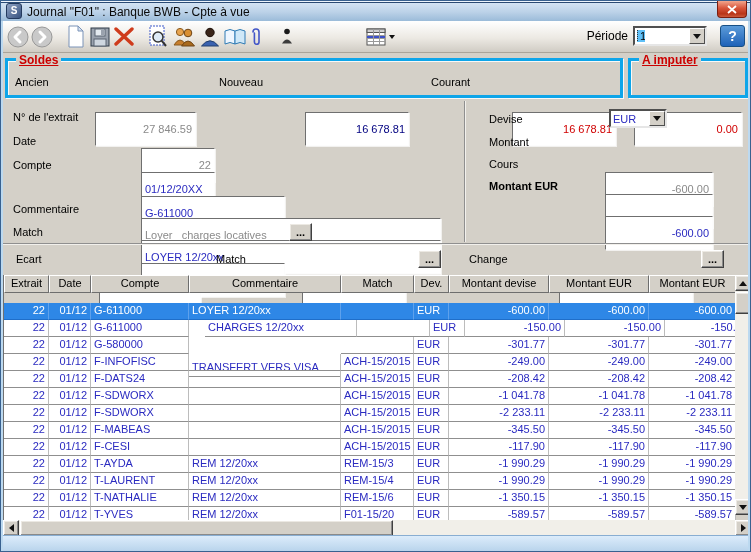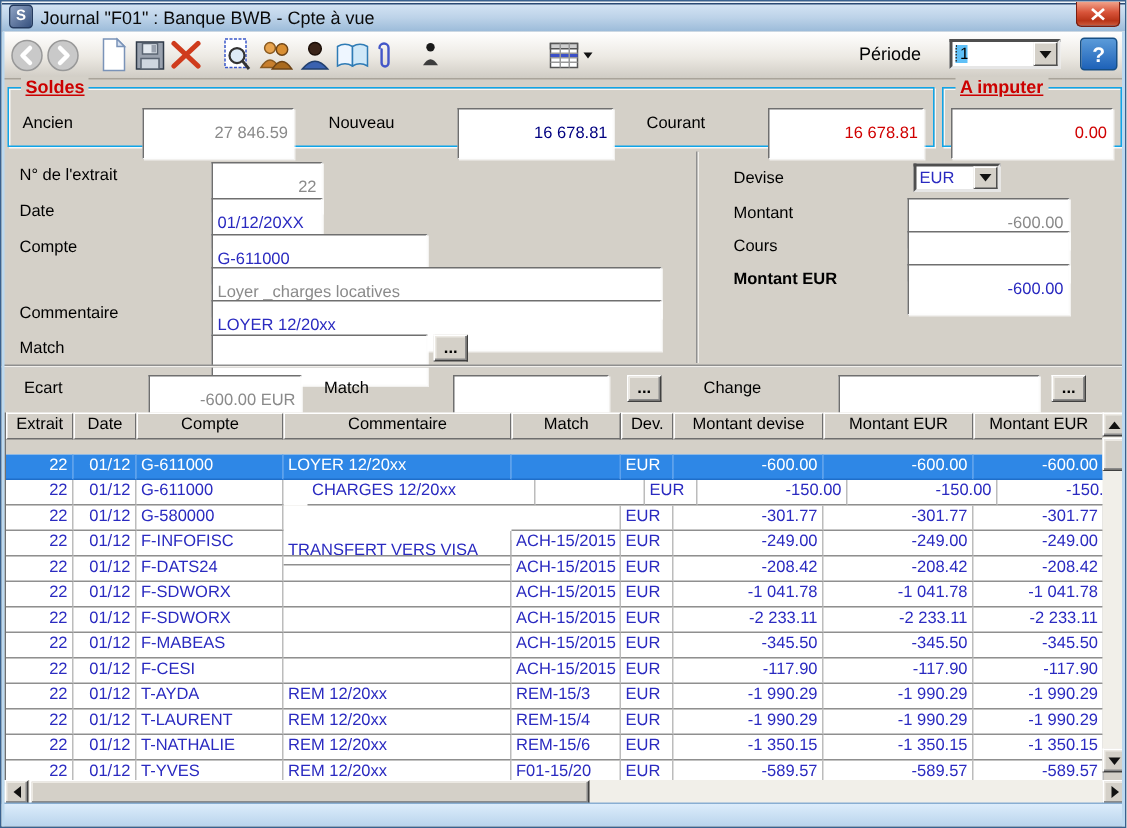--- a/index.html
+++ b/index.html
@@ -21,39 +21,39 @@
     border:1px solid #7a1e10;border-top:none;border-radius:0 0 4px 4px;
     display:flex;align-items:center;justify-content:center;box-sizing:border-box;z-index:70;}
 
   
   .toolbar{position:absolute;left:1px;top:20px;width:749px;height:32px;
     background:linear-gradient(#ffffff,#ece9e3 55%,#d0ccc4);border-bottom:1px solid #a9a49a;
     display:flex;align-items:center;padding-left:4px;box-sizing:border-box;}
   .tbtn{width:24px;height:28px;display:flex;align-items:center;justify-content:center;flex:0 0 auto;}
   .caret-btn{width:12px;height:26px;display:flex;align-items:center;justify-content:center;flex:0 0 auto;}
   .period-wrap{position:absolute;right:44px;top:5px;display:flex;align-items:center;}
-  .period-label{font-size:12px;color:#000;margin-right:19px;}
+  .period-label{font-size:12px;color:#000;margin-right:5px;}
   .combo{box-sizing:border-box;height:20px;background:#fff;border:2px solid;border-color:#4f4f4f #e6e6e6 #e6e6e6 #4f4f4f;display:flex;align-items:center;}
   .combo-text{flex:1;font-size:11px;padding:0 2px;overflow:hidden;white-space:nowrap;}
   .combo-sel{background:#5fc0f7;border:1px dotted #333;color:#000;padding:0 2px;}
   .combo-arrow{width:16px;align-self:stretch;background:#d4d0c8;border:1px solid;border-color:#fff #4f4f4f #4f4f4f #fff;display:flex;align-items:center;justify-content:center;box-sizing:border-box;}
   .help-btn{position:absolute;right:6px;top:4px;width:25px;height:22px;border-radius:3px;
     background:linear-gradient(#5b9bd9,#1e62b8);border:1px solid #174f85;color:#fff;font-weight:bold;font-size:14px;
     display:flex;align-items:center;justify-content:center;box-sizing:border-box;}
 
   
-  .groupbox{position:absolute;border:1px solid #0ea5e9;box-shadow:inset 1px 1px 0 rgba(255,255,255,.85),1px 1px 0 rgba(255,255,255,.85);box-sizing:border-box;}
+  .groupbox{position:absolute;border:3px solid #0ea5e9;box-shadow:inset 1px 1px 0 rgba(255,255,255,.85),1px 1px 0 rgba(255,255,255,.85);box-sizing:border-box;}
   .groupbox-title{position:absolute;top:-8px;left:8px;background:#d4d0c8;padding:0 3px;color:#cc0000;font-weight:bold;font-size:12px;text-decoration:underline;white-space:nowrap;}
 
   .lbl{position:absolute;font-size:11px;color:#000;white-space:nowrap;}
   .lbl.b{font-weight:bold;}
   input.field{position:absolute;box-sizing:border-box;height:17px;background:#fff;
     border:1px solid #6f6f6f;border-bottom-color:#fdfdfd;border-right-color:#fdfdfd;
     box-shadow:1px 1px 0 rgba(255,255,255,.7);
-    font-family:"Liberation Sans",sans-serif;font-size:11px;padding:16px 3px;color:#2a2ac0;outline:none;}
+    font-family:"Liberation Sans",sans-serif;font-size:11px;padding:16px 3px;color:#2a2ac0;outline:none;margin-top:40px;}
   .field.gray{color:#8a8a8a;} .field.red{color:#d00000;} .field.navy{color:#000080;}
   .field.right{text-align:right;}
   .btn-ellipsis{position:absolute;box-sizing:border-box;height:18px;width:23px;background:#d4d0c8;
     border:1px solid;border-color:#ffffff #404040 #404040 #ffffff;
     box-shadow:inset -1px -1px 0 #8a8a8a, inset 1px 1px 0 #ece9e3;
     font:bold 11px "Liberation Sans",sans-serif;line-height:12px;text-align:center;padding:0;}
   .vsep{position:absolute;width:1px;background:#8f8f8f;border-right:1px solid #f2f0ec;}
   .hsep{position:absolute;height:1px;background:#8f8f8f;border-bottom:1px solid #f2f0ec;}
 
   

